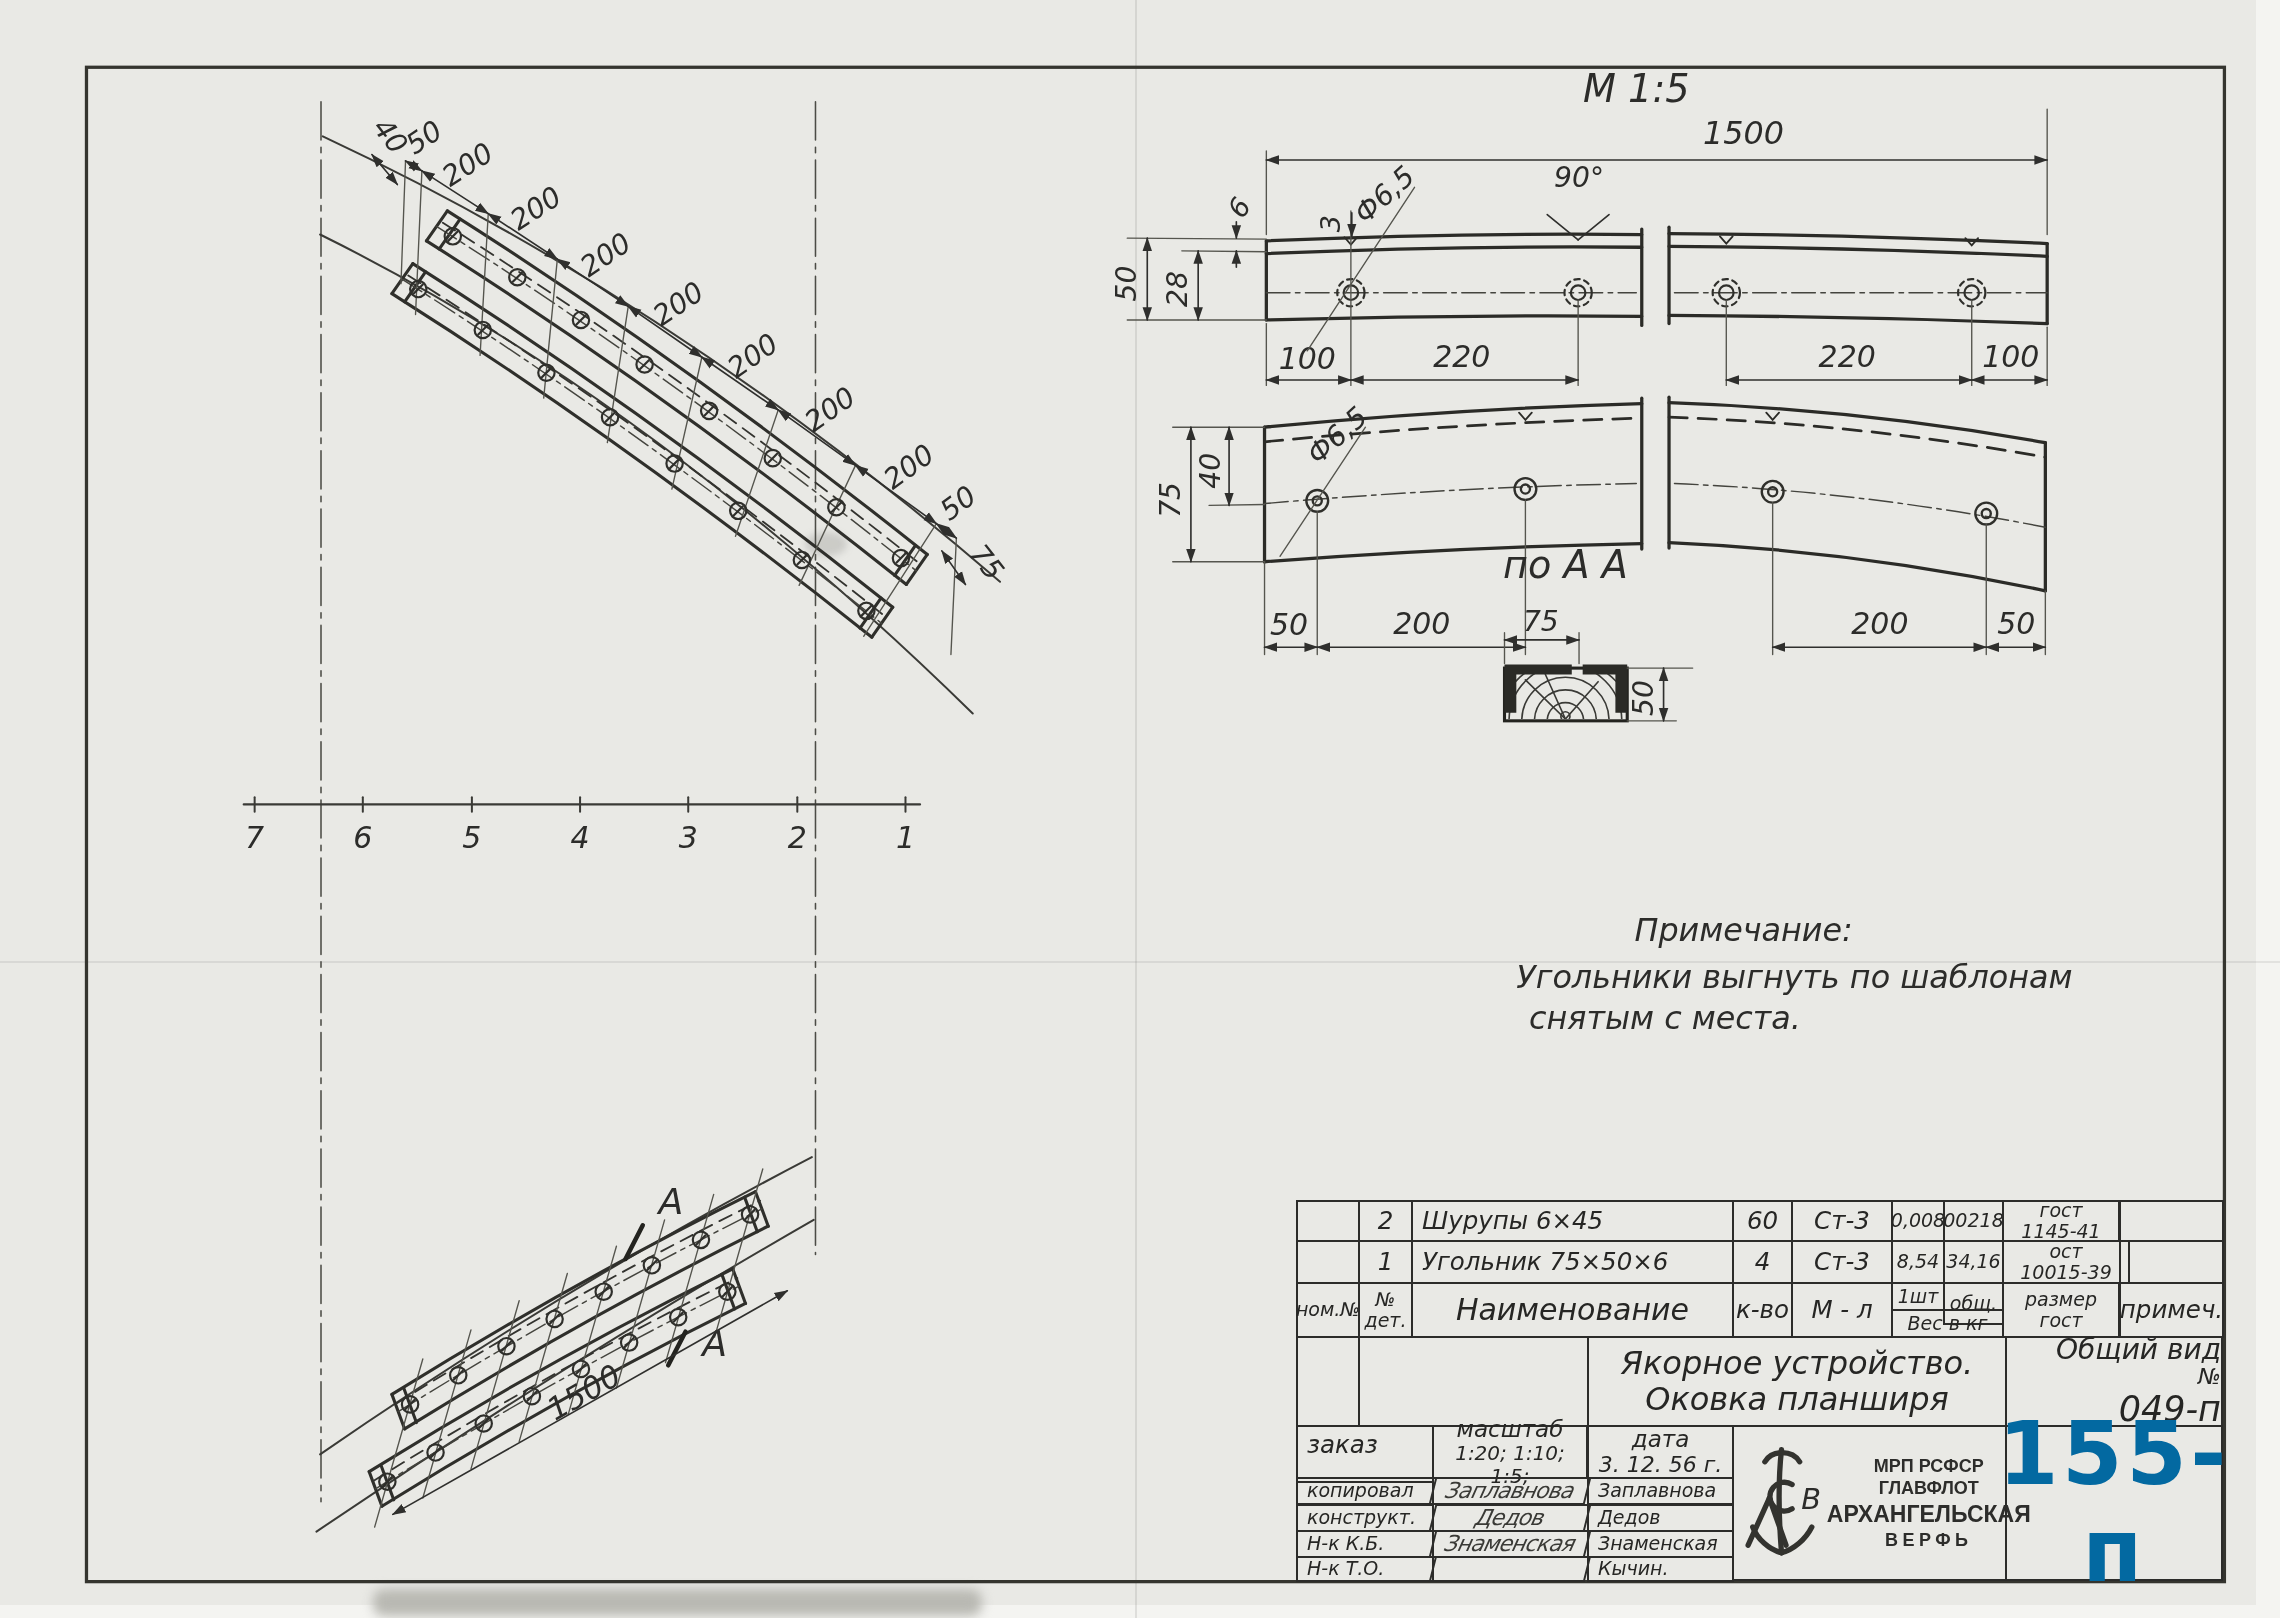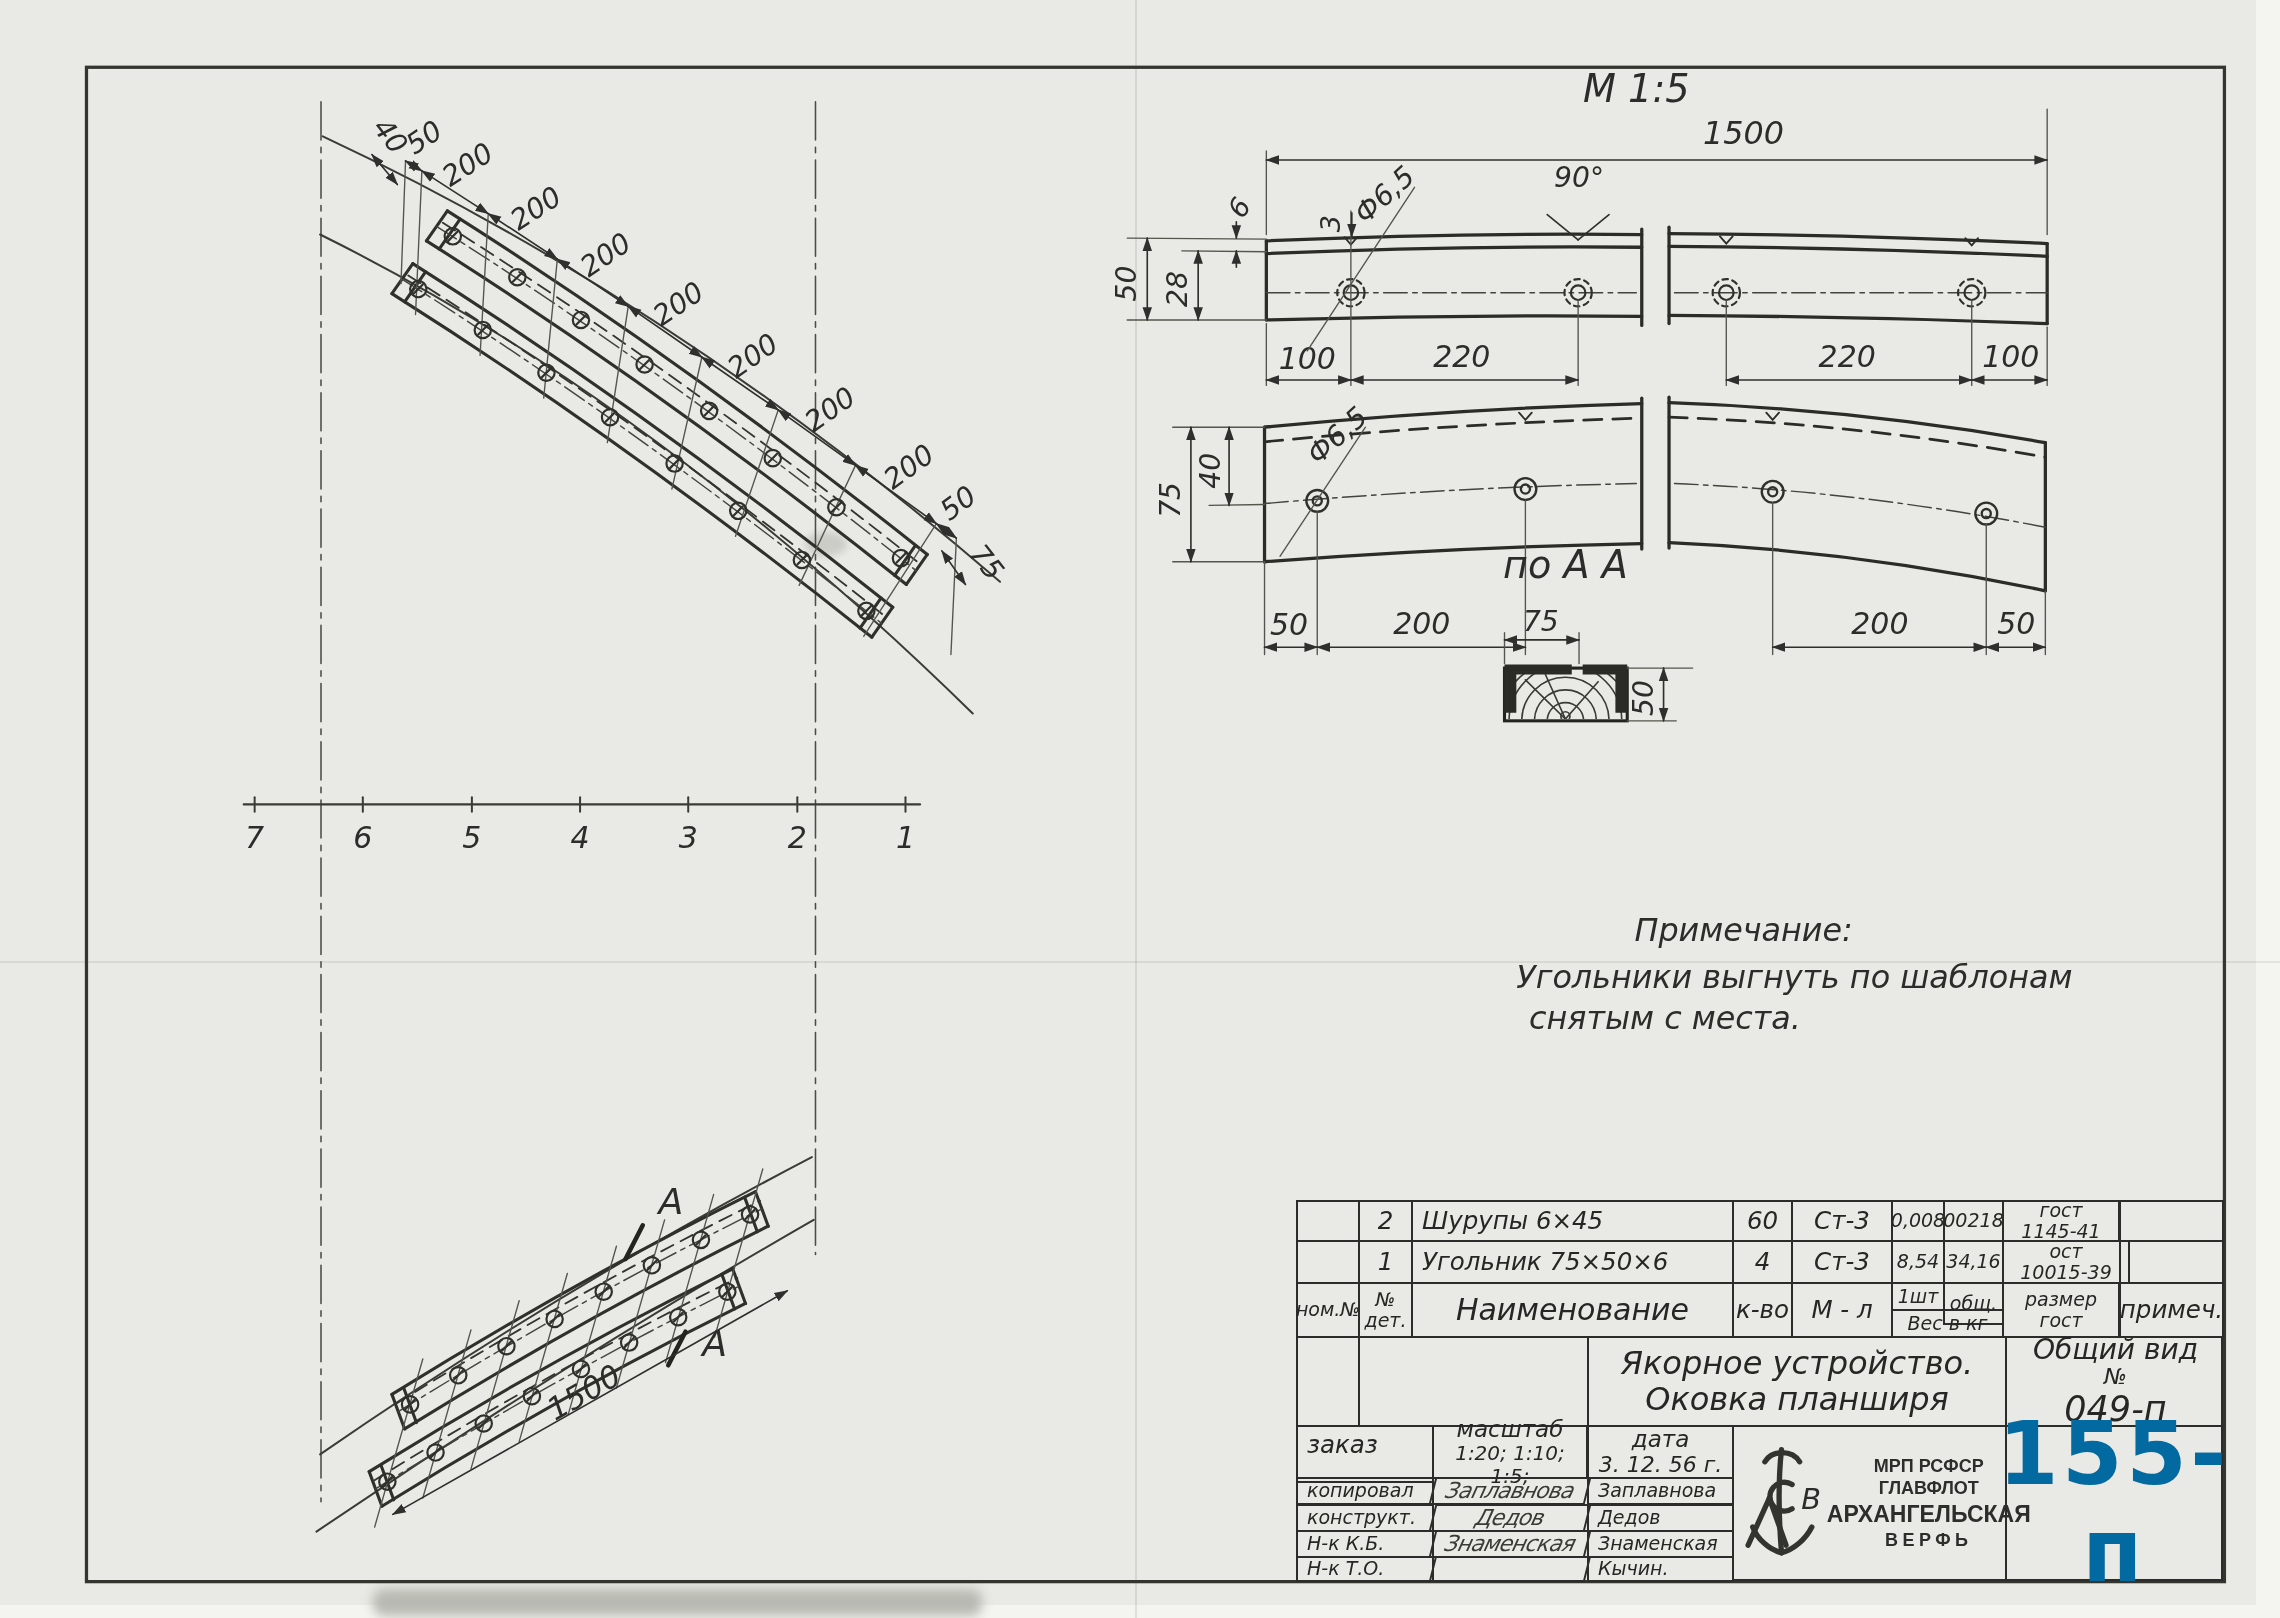--- a/index.html
+++ b/index.html
@@ -580,21 +580,21 @@
     <span>размер</span>
       <span>гост</span>
   </div>
   <div class="cell mid" style="left:823px;top:82px;width:105px;height:56px">примеч.</div>
 
   <div class="cell" style="left:0;top:136px;width:64px;height:91px"></div>
   <div class="cell" style="left:291px;top:136px;width:420px;height:91px;flex-direction:column;font-size:32px">
     <span>Якорное  устройство.</span>
     <span>Оковка  планширя</span>
   </div>
-  <div class="cell" style="left:709px;top:136px;width:218px;height:91px;flex-direction:column;align-items:center;padding-left:3px;font-size:28px">
+  <div class="cell" style="left:709px;top:136px;width:218px;height:91px;flex-direction:column;align-items:flex-end;padding-left:3px;font-size:28px">
     <span>Общий вид</span>
     <span style="font-size:22px">№</span>
     <span style="font-size:35px">049-п</span>
   </div>
 
   <div class="cell mid left" style="left:0;top:225px;width:138px;height:58px;align-items:flex-start;padding-top:4px">заказ</div>
   <div class="cell" style="left:136px;top:225px;width:156px;height:54px;flex-direction:column;font-size:23px">
     <span>масштаб</span>
     <span style="font-size:20px">1:20; 1:10; 1:5;</span>
   </div>

